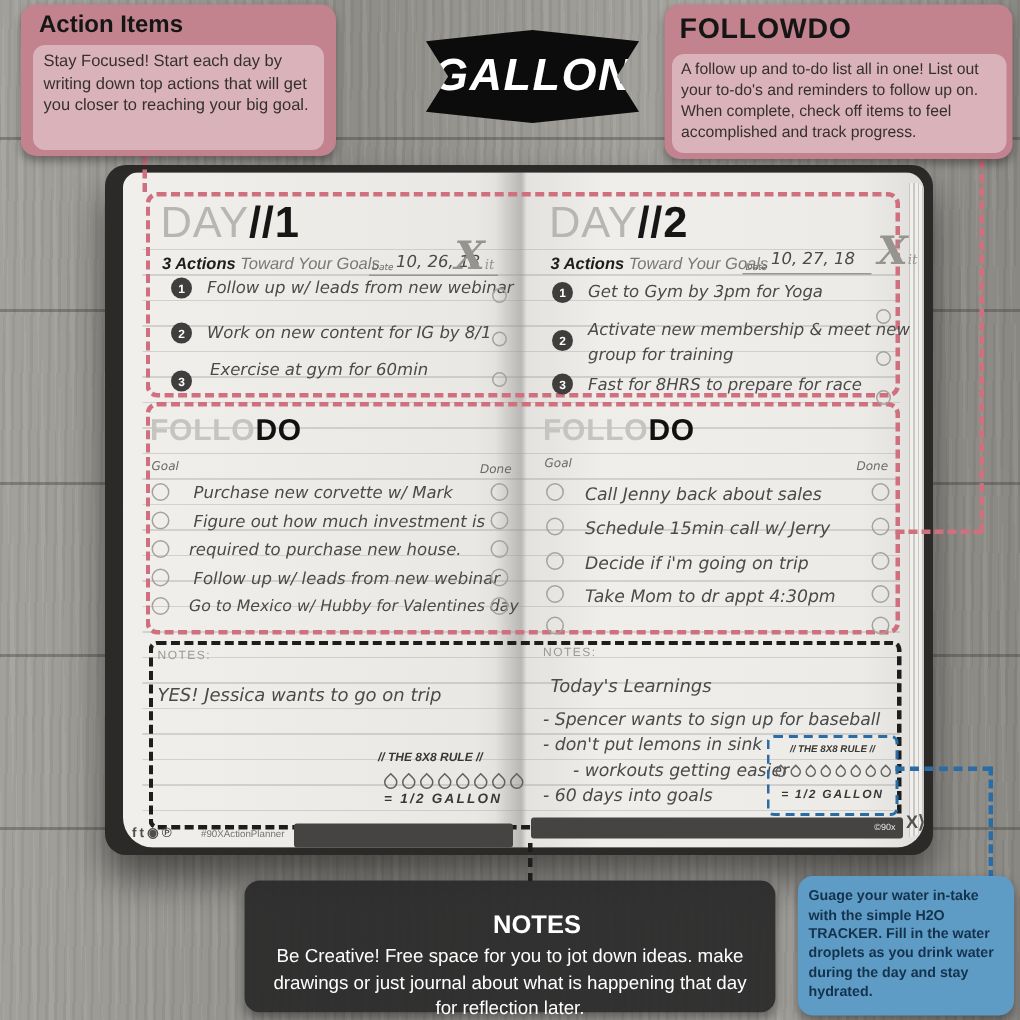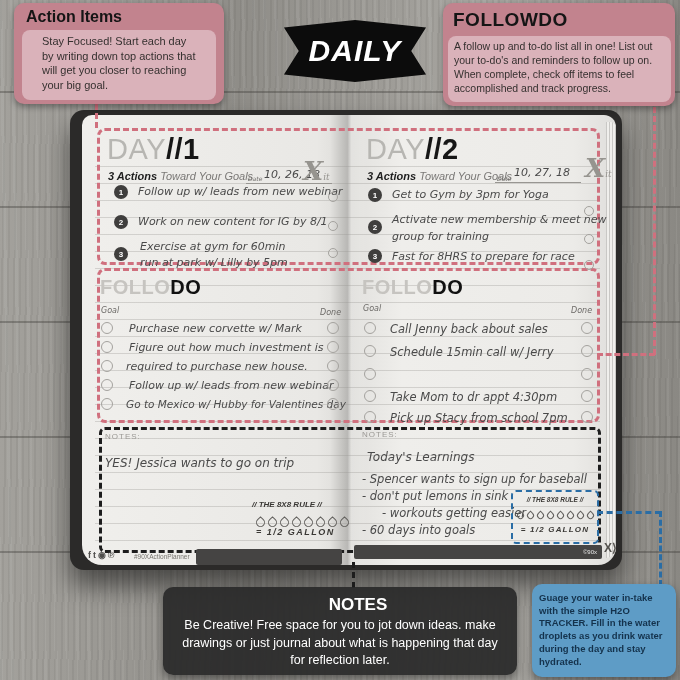--- a/index.html
+++ b/index.html
@@ -90,21 +90,20 @@
   <div class="abs" style="left:303px;top:156px;font-family:'DejaVu Serif',serif;font-style:italic;color:#96948f;">
     <span style="font-size:26px;font-weight:bold;">X</span><span style="font-size:9px;">it</span>
   </div>
 
   <div class="abs badge" style="left:114px;top:185px;">1</div>
   <div class="abs hw" style="left:138px;top:185px;font-size:11px;">Follow up w/ leads from new webinar</div>
   <div class="abs badge" style="left:114px;top:215px;">2</div>
   <div class="abs hw" style="left:138px;top:215px;font-size:11px;">Work on new content for IG by 8/1</div>
   <div class="abs badge" style="left:114px;top:247px;">3</div>
   <div class="abs hw" style="left:140px;top:240px;font-size:11px;">Exercise at gym for 60min</div>
-  <div class="abs hw" style="left:140px;top:256px;font-size:11px;">run at park w/ Lilly by 5pm</div>
   <div class="abs ring" style="left:328px;top:192px;width:8px;height:8px;"></div>
   <div class="abs ring" style="left:328px;top:221px;width:8px;height:8px;"></div>
   <div class="abs ring" style="left:328px;top:248px;width:8px;height:8px;"></div>
 
   <div class="abs" style="left:100px;top:276px;font-size:20px;letter-spacing:.5px;">
     <span class="follo-light">FOLLO</span><span class="follo-dark">DO</span>
   </div>
   <div class="abs tinylabel" style="left:101px;top:306px;">Goal</div>
   <div class="abs tinylabel" style="left:320px;top:308px;">Done</div>
 
@@ -168,26 +167,26 @@
   <div class="abs tinylabel" style="left:363px;top:304px;">Goal</div>
   <div class="abs tinylabel" style="left:571px;top:306px;">Done</div>
 
   <div class="abs ring" style="left:364px;top:322px;width:10px;height:10px;"></div>
   <div class="abs hw" style="left:390px;top:322px;font-size:11.5px;">Call Jenny back about sales</div>
   <div class="abs ring" style="left:581px;top:322px;width:10px;height:10px;"></div>
   <div class="abs ring" style="left:364px;top:345px;width:10px;height:10px;"></div>
   <div class="abs hw" style="left:390px;top:345px;font-size:11.5px;">Schedule 15min call w/ Jerry</div>
   <div class="abs ring" style="left:581px;top:345px;width:10px;height:10px;"></div>
   <div class="abs ring" style="left:364px;top:368px;width:10px;height:10px;"></div>
+  <div class="abs hw" style="left:390px;top:368px;font-size:11.5px;">Decide if i'm going on trip</div>
   <div class="abs ring" style="left:581px;top:368px;width:10px;height:10px;"></div>
   <div class="abs ring" style="left:364px;top:390px;width:10px;height:10px;"></div>
   <div class="abs hw" style="left:390px;top:390px;font-size:11.5px;">Take Mom to dr appt 4:30pm</div>
   <div class="abs ring" style="left:581px;top:390px;width:10px;height:10px;"></div>
   <div class="abs ring" style="left:364px;top:411px;width:10px;height:10px;"></div>
-  <div class="abs hw" style="left:390px;top:411px;font-size:11.5px;">Pick up Stacy from school 7pm</div>
   <div class="abs ring" style="left:581px;top:411px;width:10px;height:10px;"></div>
 
   <div class="abs noteslabel" style="left:362px;top:430px;">NOTES:</div>
   <div class="abs hw" style="left:367px;top:450px;font-size:12px;">Today's Learnings</div>
   <div class="abs hw" style="left:362px;top:489px;font-size:11.5px;">- don't put lemons in sink</div>
   <div class="abs hw" style="left:362px;top:472px;font-size:11.5px;">- Spencer wants to sign up for baseball</div>
   <div class="abs hw" style="left:362px;top:506px;font-size:11.5px;margin-left:20px;">- workouts getting easier</div>
   <div class="abs hw" style="left:362px;top:523px;font-size:11.5px;font-style:italic;">- 60 days into goals</div>
 
   <div class="abs blue-dash" style="left:511px;top:490px;width:84px;height:50px;text-align:center;">
@@ -203,32 +202,32 @@
 
   <div class="abs vline-pink" style="left:95px;top:104px;height:24px;"></div>
   <div class="abs vline-pink" style="left:653px;top:107px;height:248px;"></div>
   <div class="abs hline-pink" style="left:597px;top:353px;width:58px;"></div>
   <div class="abs vline-black" style="left:352px;top:562px;height:26px;"></div>
   <div class="abs hline-blue" style="left:597px;top:511px;width:64px;"></div>
   <div class="abs vline-blue" style="left:659px;top:511px;height:75px;"></div>
 
   <div class="abs pink-box" style="left:14px;top:3px;width:210px;height:101px;">
     <div class="pink-title" style="font-size:16px;margin:5px 0 0 12px;">Action Items</div>
-    <div class="pink-inner" style="position:absolute;left:8px;top:27px;width:194px;height:70px;font-size:11px;padding:4px 20px;box-sizing:border-box;">Stay Focused! Start each day by writing down top actions that will get you closer to reaching your big goal.</div>
+    <div class="pink-inner" style="position:absolute;left:8px;top:27px;width:194px;height:70px;font-size:11px;padding:4px 7px;box-sizing:border-box;">Stay Focused! Start each day by writing down top actions that will get you closer to reaching your big goal.</div>
   </div>
 
   <div class="abs ribbon" style="left:281px;top:20px;width:148px;height:62px;">
-    <span>DAILY</span>
+    <span>GALLON</span>
   </div>
 
   <div class="abs pink-box" style="left:443px;top:3px;width:232px;height:103px;">
     <div class="pink-title" style="font-size:19px;margin:6px 0 0 10px;letter-spacing:.5px;">FOLLOWDO</div>
     <div class="pink-inner" style="position:absolute;left:5px;top:33px;width:223px;height:66px;font-size:10.5px;padding:4px 6px;box-sizing:border-box;">A follow up and to-do list all in one! List out your to-do's and reminders to follow up on. When complete, check off items to feel accomplished and track progress.</div>
   </div>
 
   <div class="abs dark-box" style="left:163px;top:587px;width:354px;height:88px;">
-    <div style="font-size:17px;font-weight:bold;margin-top:8px;padding-left:36px;">NOTES</div>
+    <div style="font-size:17px;font-weight:bold;margin-top:20px;padding-left:36px;">NOTES</div>
     <div style="font-size:12.5px;line-height:1.4;padding:2px 14px 0 14px;">Be Creative! Free space for you to jot down ideas. make drawings or just journal about what is happening that day for reflection later.</div>
   </div>
 
   <div class="abs blue-box" style="left:532px;top:584px;width:144px;height:93px;font-size:9.5px;padding:8px 7px;box-sizing:border-box;">Guage your water in-take with the simple H2O TRACKER. Fill in the water droplets as you drink water during the day and stay hydrated.</div>
 
 </div>
 
 </body></html>

